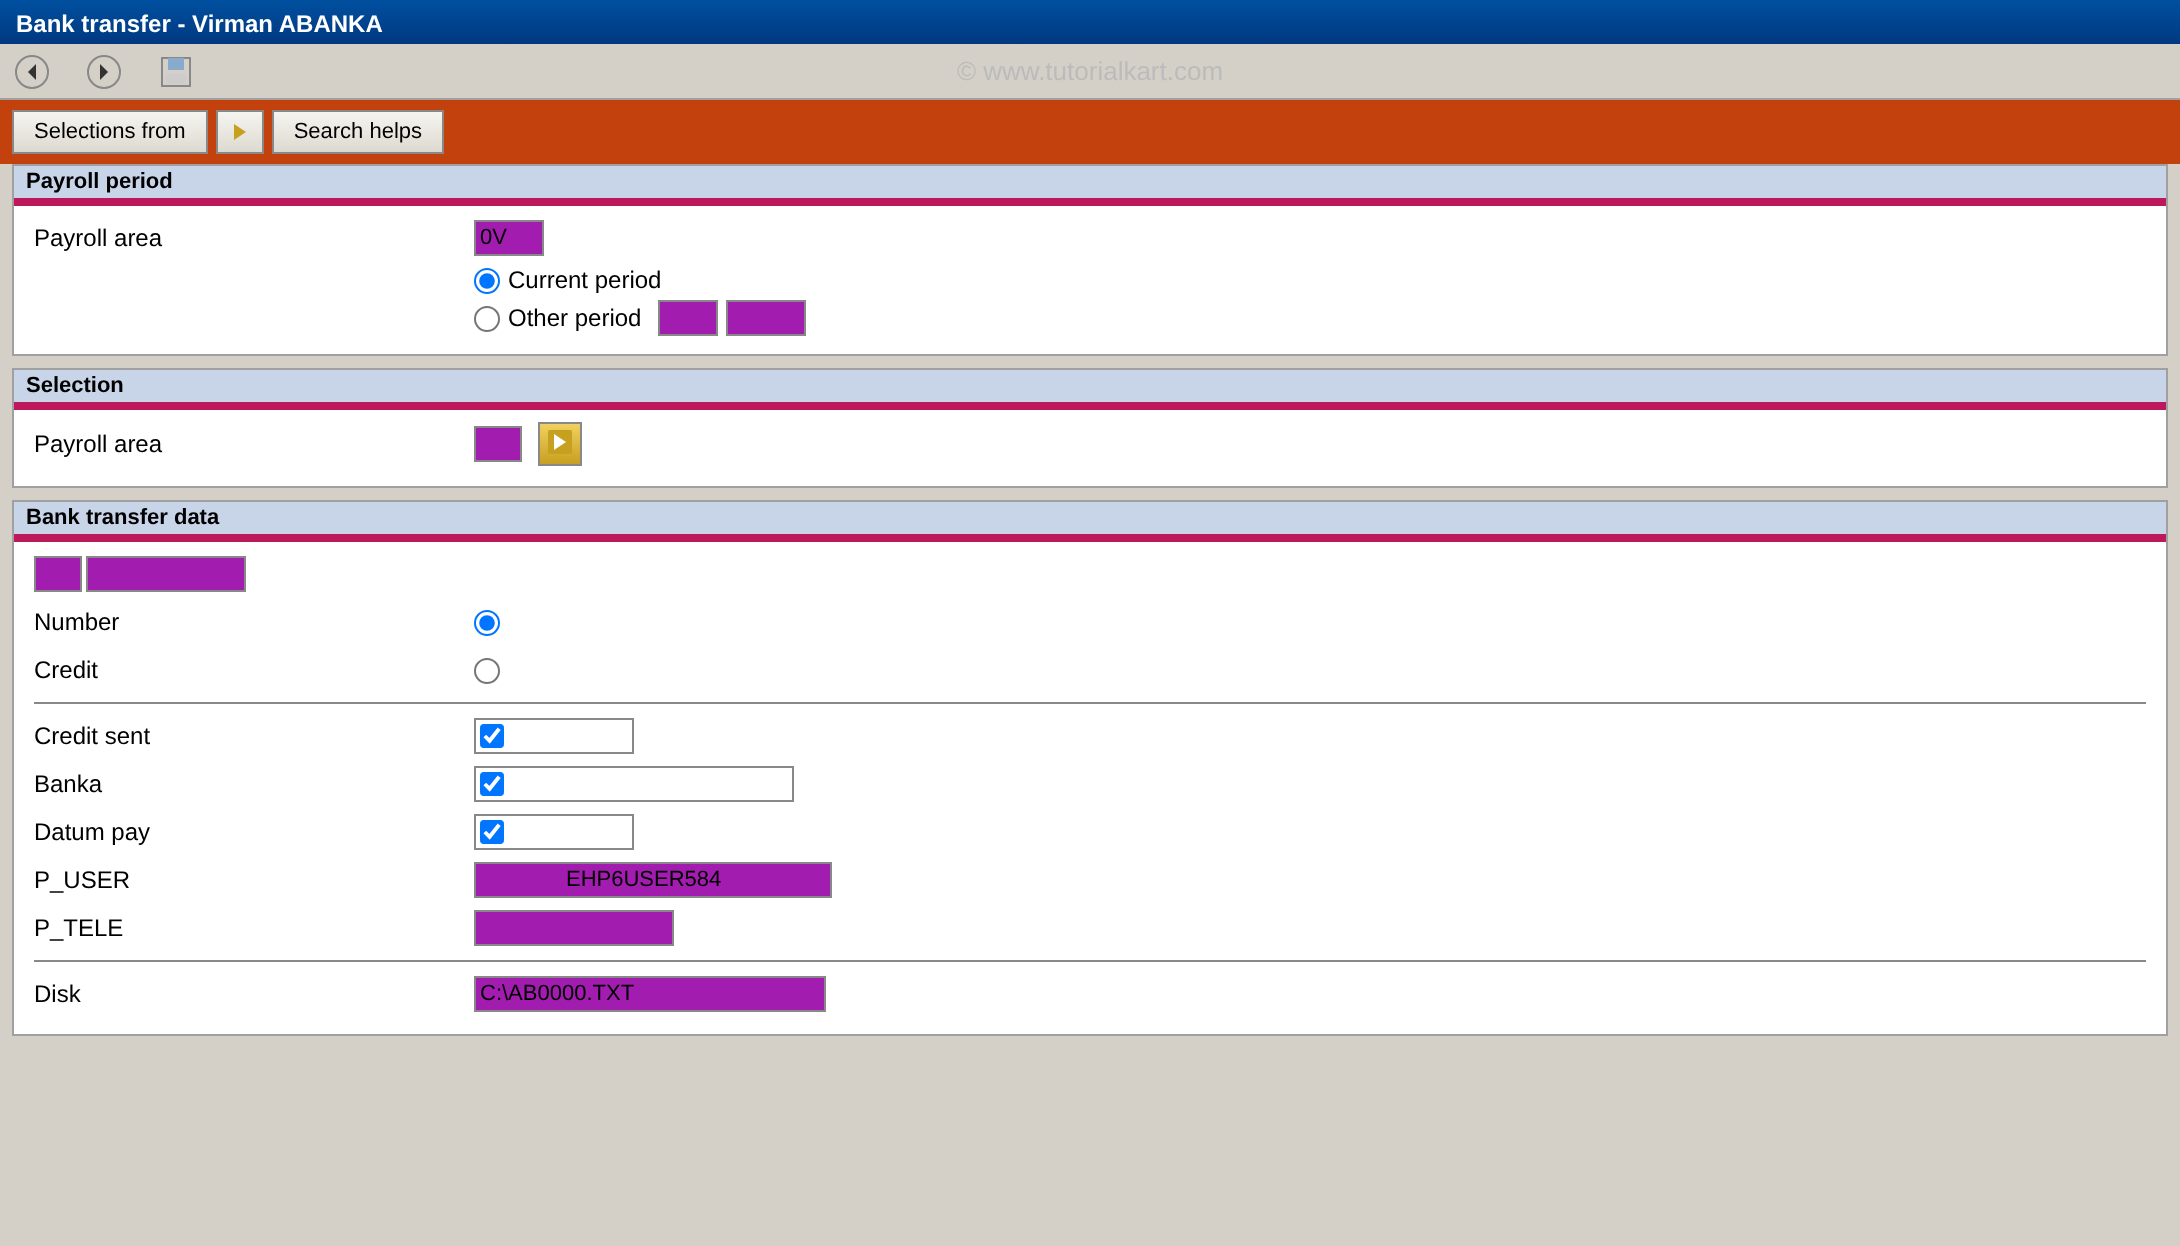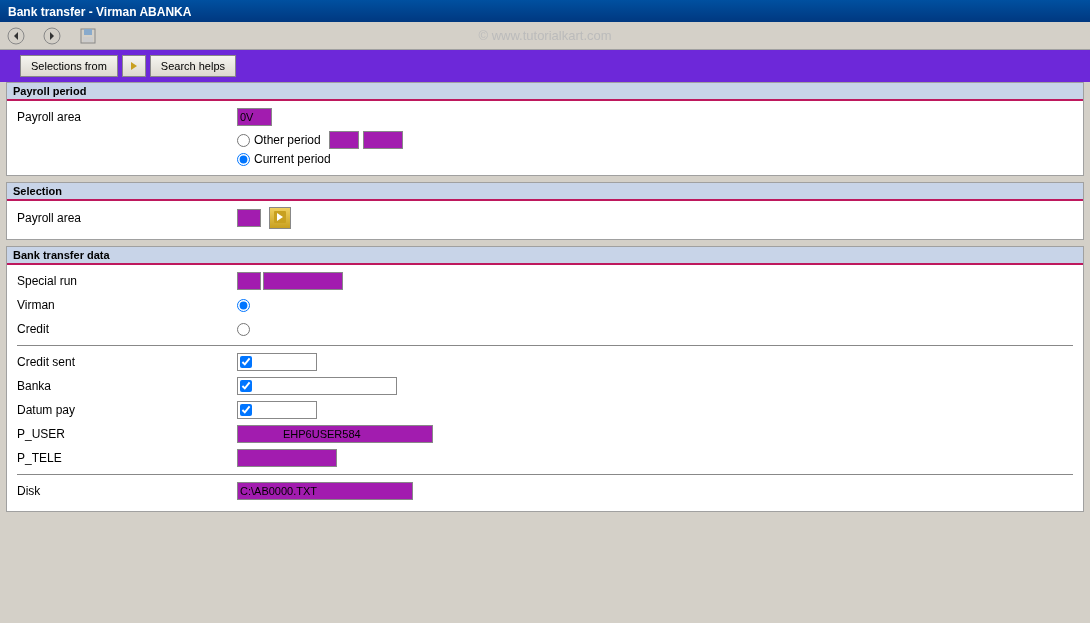--- a/index.html
+++ b/index.html
@@ -33,22 +33,22 @@
     .toolbar-icon {
       width: 20px;
       height: 20px;
       cursor: pointer;
       display: flex;
       align-items: center;
       justify-content: center;
       font-size: 14px;
     }
     .button-bar {
-      background: #6d28d9;
-      padding: 5px 20px;
+      background: #c2410c;
+      padding: 5px 6px;
       display: flex;
       align-items: center;
       gap: 4px;
       height: 32px;
     }
     .sap-button {
       background: linear-gradient(to bottom, #f5f5f0, #ddd9d0);
       border: 1px solid #888;
       padding: 2px 10px;
       font-size: 11px;
@@ -67,21 +67,21 @@
     .section {
       border: 1px solid #a0a0a0;
       background: #ffffff;
       margin-bottom: 6px;
     }
     .section-header {
       background: #c8d4e8;
       padding: 2px 6px;
       font-weight: bold;
       font-size: 11px;
-      border-bottom: 2px solid #be185d;
+      border-bottom: 4px solid #be185d;
       color: #000;
     }
     .section-body {
       padding: 6px 10px;
     }
     .form-row {
       display: flex;
       align-items: center;
       margin-bottom: 4px;
       min-height: 20px;
@@ -94,21 +94,21 @@
     }
     .form-input {
       border: 1px solid #888;
       background: #a21caf;
       height: 18px;
       font-size: 11px;
       padding: 0 2px;
     }
     .form-input-sm { width: 35px; }
     .form-input-md { width: 80px; }
-    .form-input-xl { width: 196px; padding-left: 45px; }
+    .form-input-xl { width: 179px; padding-left: 45px; }
     .radio-row {
       display: flex;
       align-items: center;
       margin-bottom: 3px;
     }
     .radio-row input[type="radio"] {
       margin-right: 4px;
     }
     .radio-row label { font-size: 12px; }
     .other-period-inputs {
@@ -194,31 +194,31 @@
     <div class="section-header">
       <span>Payroll period</span>
     </div>
     <div class="section-body">
       <div class="form-row">
         <div class="form-label">Payroll area</div>
         <input type="text" class="form-input form-input-sm" value="0V" style="">
       </div>
       <div class="radio-row">
         <div style="width:220px;"></div>
+        <input type="radio" name="period" id="current" checked="" style="">
+        <label for="current">Current period</label>
+      </div>
+      <div class="radio-row">
+        <div style="width:220px;"></div>
         <input type="radio" name="period" id="other" style="">
         <label for="other">Other period</label>
         <div class="other-period-inputs">
           <input type="text" class="form-input" style="width: 30px;">
           <input type="text" class="form-input" style="width: 40px;">
         </div>
-      </div>
-      <div class="radio-row">
-        <div style="width:220px;"></div>
-        <input type="radio" name="period" id="current" checked="" style="">
-        <label for="current">Current period</label>
       </div>
     </div>
   </div>
 
   <div class="section">
     <div class="section-header">
       <span>Selection</span>
     </div>
     <div class="section-body">
       <div class="form-row">
@@ -235,28 +235,27 @@
       </div>
     </div>
   </div>
 
   <div class="section">
     <div class="section-header">
       <span>Bank transfer data</span>
     </div>
     <div class="section-body">
       <div class="form-row">
-        <div class="form-label">Special run</div>
         <div class="inline-inputs">
           <input type="text" class="form-input" style="width: 24px;">
           <input type="text" class="form-input" style="width: 80px;">
         </div>
       </div>
       <div class="form-row">
-        <div class="form-label">Virman</div>
+        <div class="form-label">Number</div>
         <input type="radio" name="transfer_type" checked="" class="payroll-radio" style="">
       </div>
       <div class="form-row">
         <div class="form-label">Credit</div>
         <input type="radio" name="transfer_type" class="payroll-radio" style="">
       </div>
       <hr class="divider">
       <div class="form-row">
         <div class="form-label">Credit sent</div>
         <div style="display:flex; align-items:center; border:1px solid #888; background:white; height:18px; padding:0 2px; width:80px;">

